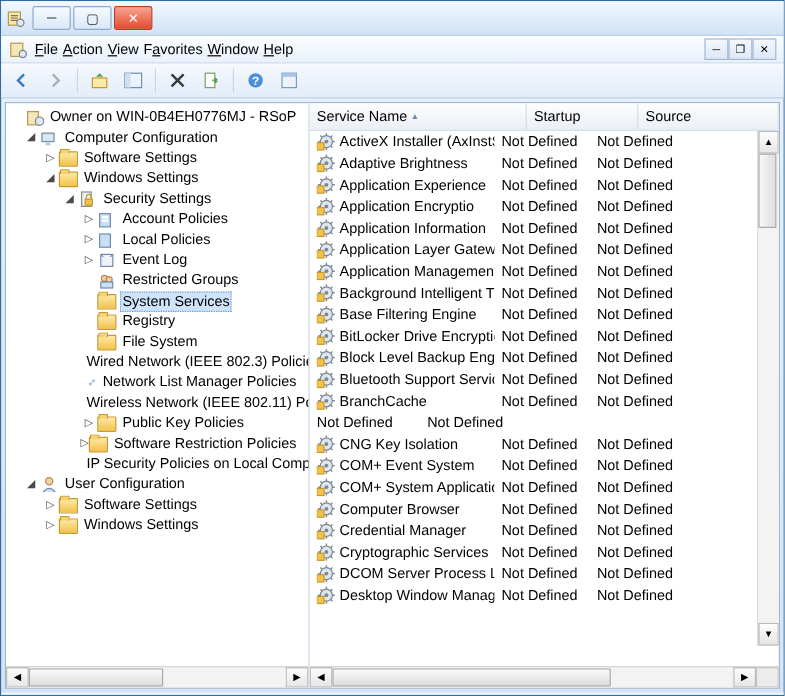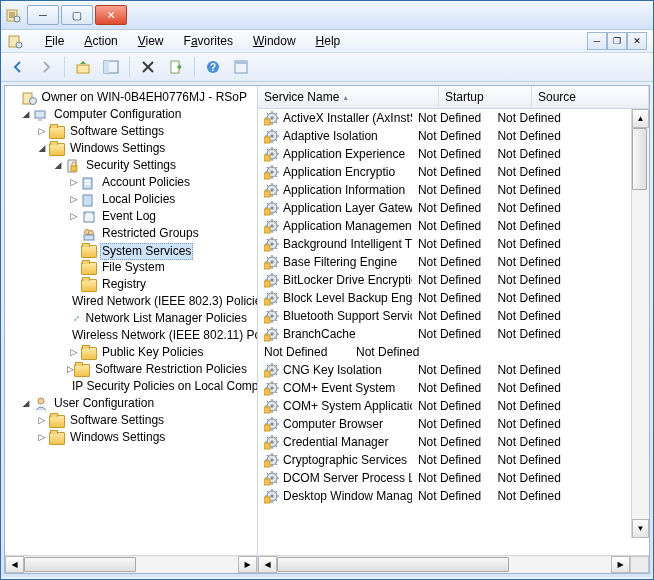--- a/index.html
+++ b/index.html
@@ -3,21 +3,21 @@
 <meta charset="utf-8">
 <style>
 html,body{margin:0;padding:0;font-family:"Segoe UI",Tahoma,sans-serif;font-size:12px;color:#000;background:#fff;overflow:hidden}
 .window{width:654px;height:580px;box-sizing:border-box;border:1px solid #2e6da4;background:linear-gradient(#e9f1fb,#d7e4f5);display:flex;flex-direction:column}
 .titlebar{height:28px;background:linear-gradient(#f3f8ff,#d1e2f6);display:flex;align-items:center;padding:0 4px;border-bottom:1px solid #b9cde6}
 .titlebar .app-icon{width:16px;height:16px;margin-right:6px;display:flex;align-items:center;justify-content:center}
 .titlebar .title{flex:1;color:#0a0a0a}
 .winctrl{display:flex;gap:2px}
 .winctrl .btn{width:30px;height:18px;border:1px solid #8faacc;border-radius:2px;background:linear-gradient(#f5faff,#dbe8f7);display:flex;align-items:center;justify-content:center;font-size:11px;color:#2a2a2a;cursor:default}
 .winctrl .close{background:linear-gradient(#f9a390,#e04b30);border-color:#b63c22;color:#fff}
-.menubar{height:22px;background:linear-gradient(#fbfdff,#e9f1fb);display:flex;align-items:center;padding:0 6px;gap:20px;border-bottom:1px solid #cbd9ec}
+.menubar{height:22px;background:linear-gradient(#fbfdff,#e9f1fb);display:flex;align-items:center;padding:0 6px;gap:4px;border-bottom:1px solid #cbd9ec}
 .menubar .mitem{cursor:default}
 .menubar .mitem span.u{text-decoration:underline}
 .mdi-ctrls{margin-left:auto;display:flex;gap:0}
 .mdi-ctrls .mbtn{width:18px;height:16px;border:1px solid #9fb6d4;background:linear-gradient(#f4f8fe,#dde7f5);display:flex;align-items:center;justify-content:center;font-size:9px}
 .toolbar{height:28px;background:linear-gradient(#f6f9fe,#e3ecf8);border-bottom:1px solid #bcd0e8;display:flex;align-items:center;padding:0 4px;gap:2px}
 .tbtn{width:24px;height:24px;display:flex;align-items:center;justify-content:center;border:1px solid transparent;border-radius:2px}
 .sep{width:1px;height:20px;background:#c7d6ea;margin:0 3px}
 .client{flex:1;margin:3px;border:1px solid #9fb6d4;background:#fff;display:flex;flex-direction:column;overflow:hidden}
 .splitter{flex:1;display:flex;overflow:hidden}
 .tree-pane{width:252px;border-right:1px solid #c7d6ea;display:flex;flex-direction:column;overflow:hidden}
@@ -238,28 +238,28 @@
                 <span class="ic">
                   <span class="folder-icon"></span>
                 </span>
                 <span class="lbl">System Services</span>
               </div>
             <div class="row" style="padding-left:62px">
                 <span class="tw"></span>
                 <span class="ic">
                   <span class="folder-icon"></span>
                 </span>
+                <span class="lbl">Registry</span>
+              </div>
+            <div class="row" style="padding-left:62px">
+                <span class="tw"></span>
+                <span class="ic">
+                  <span class="folder-icon"></span>
+                </span>
                 <span class="lbl">File System</span>
-              </div>
-            <div class="row" style="padding-left:62px">
-                <span class="tw"></span>
-                <span class="ic">
-                  <span class="folder-icon"></span>
-                </span>
-                <span class="lbl">Registry</span>
               </div>
             <div class="row" style="padding-left:62px">
                 <span class="tw"></span>
                 <span class="ic">
                   <svg viewBox="0 0 16 16">
                     <rect x="3" y="2" width="8" height="10" fill="#eef3f9" stroke="#7a8a9a"></rect>
                     <rect x="5" y="12" width="4" height="3" fill="#8aa35a"></rect>
                   </svg>
                 </span>
                 <span class="lbl">Wired Network (IEEE 802.3) Policies</span>
@@ -371,21 +371,21 @@
               <div class="list-row">
                 <div class="cell" style="width:168px">
                   <span class="gear">
                     <svg viewBox="0 0 16 16">
                       <circle cx="8" cy="8" r="5" fill="#dfe6ed" stroke="#7b8793"></circle>
                       <circle cx="8" cy="8" r="1.6" fill="#7b8793"></circle>
                       <path d="M8 1v2M8 13v2M1 8h2M13 8h2M3 3l1.4 1.4M11.6 11.6L13 13M13 3l-1.4 1.4M4.4 11.6L3 13" stroke="#7b8793" stroke-width="1.2"></path>
                       <rect x="0" y="9" width="6" height="6" fill="#f3c24b" stroke="#c79a2d"></rect>
                     </svg>
                   </span>
-                  <span>Adaptive Isolation</span>
+                  <span>Adaptive Brightness</span>
                 </div>
                 <div class="cell" style="width:80px">Not Defined</div>
                 <div class="cell" style="width:78px">Not Defined</div>
                 <div class="cell" style="width:60px"></div>
               </div>
               <div class="list-row">
                 <div class="cell" style="width:168px">
                   <span class="gear">
                     <svg viewBox="0 0 16 16">
                       <circle cx="8" cy="8" r="5" fill="#dfe6ed" stroke="#7b8793"></circle>

